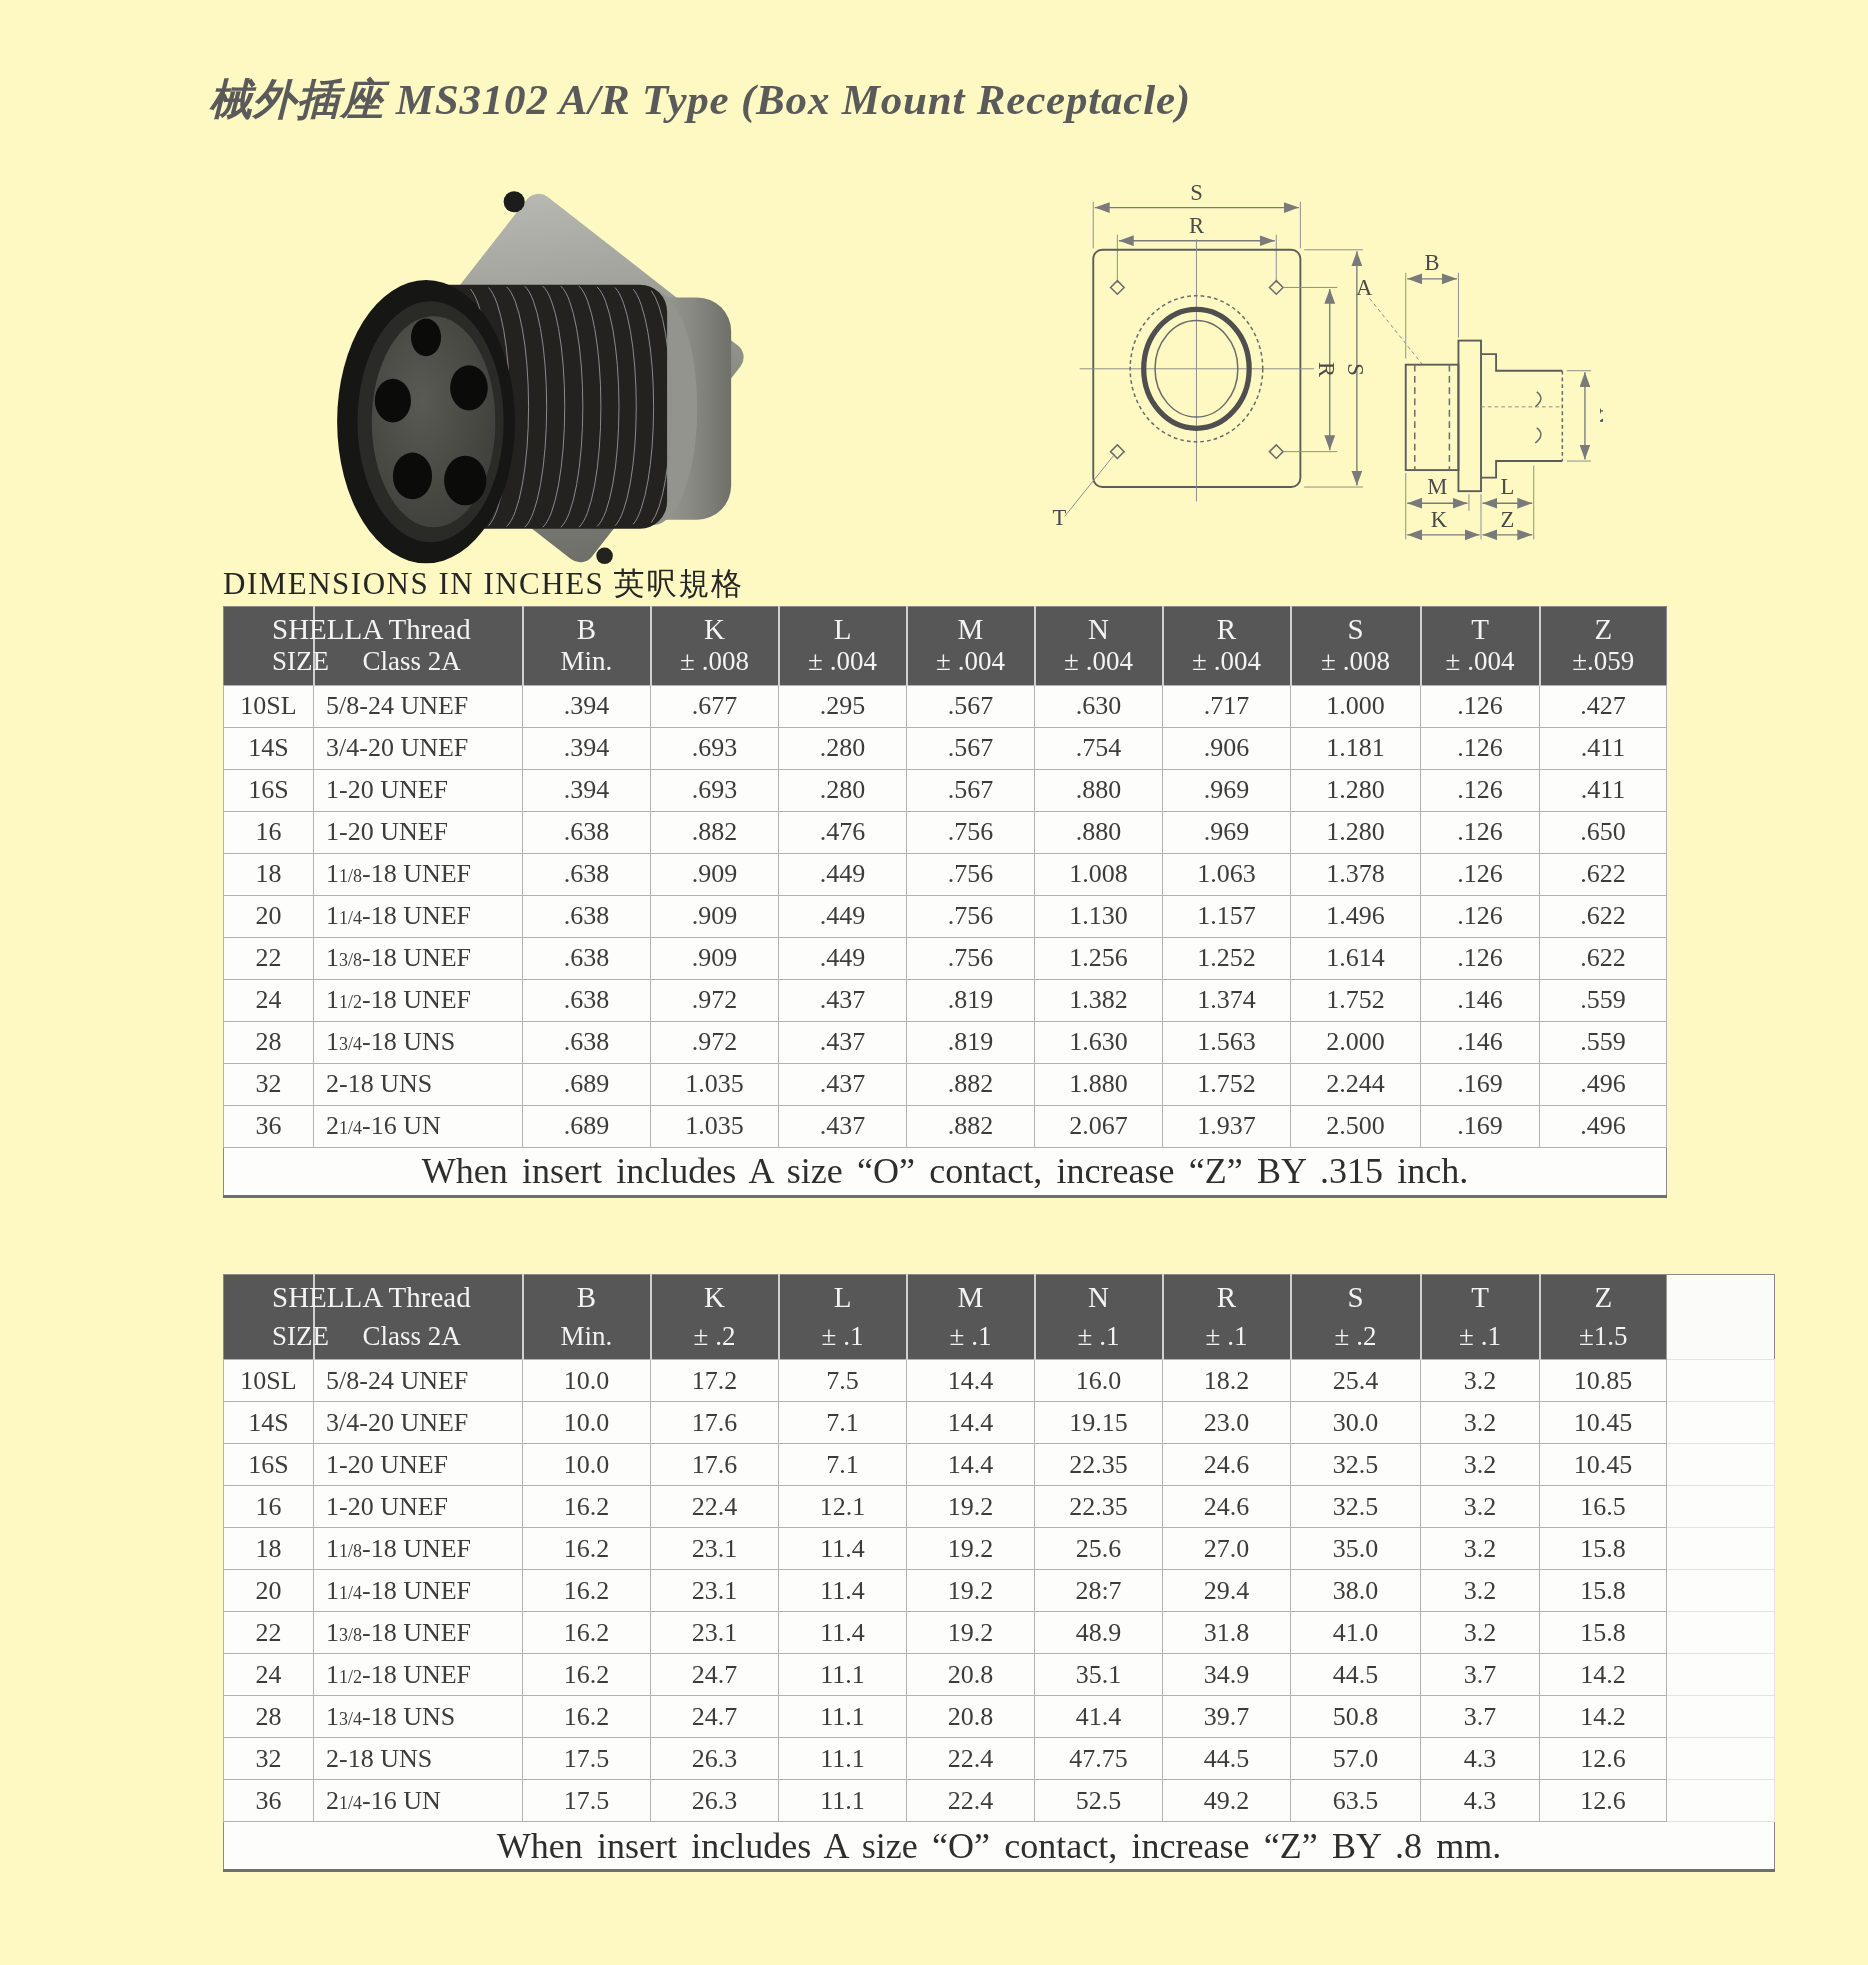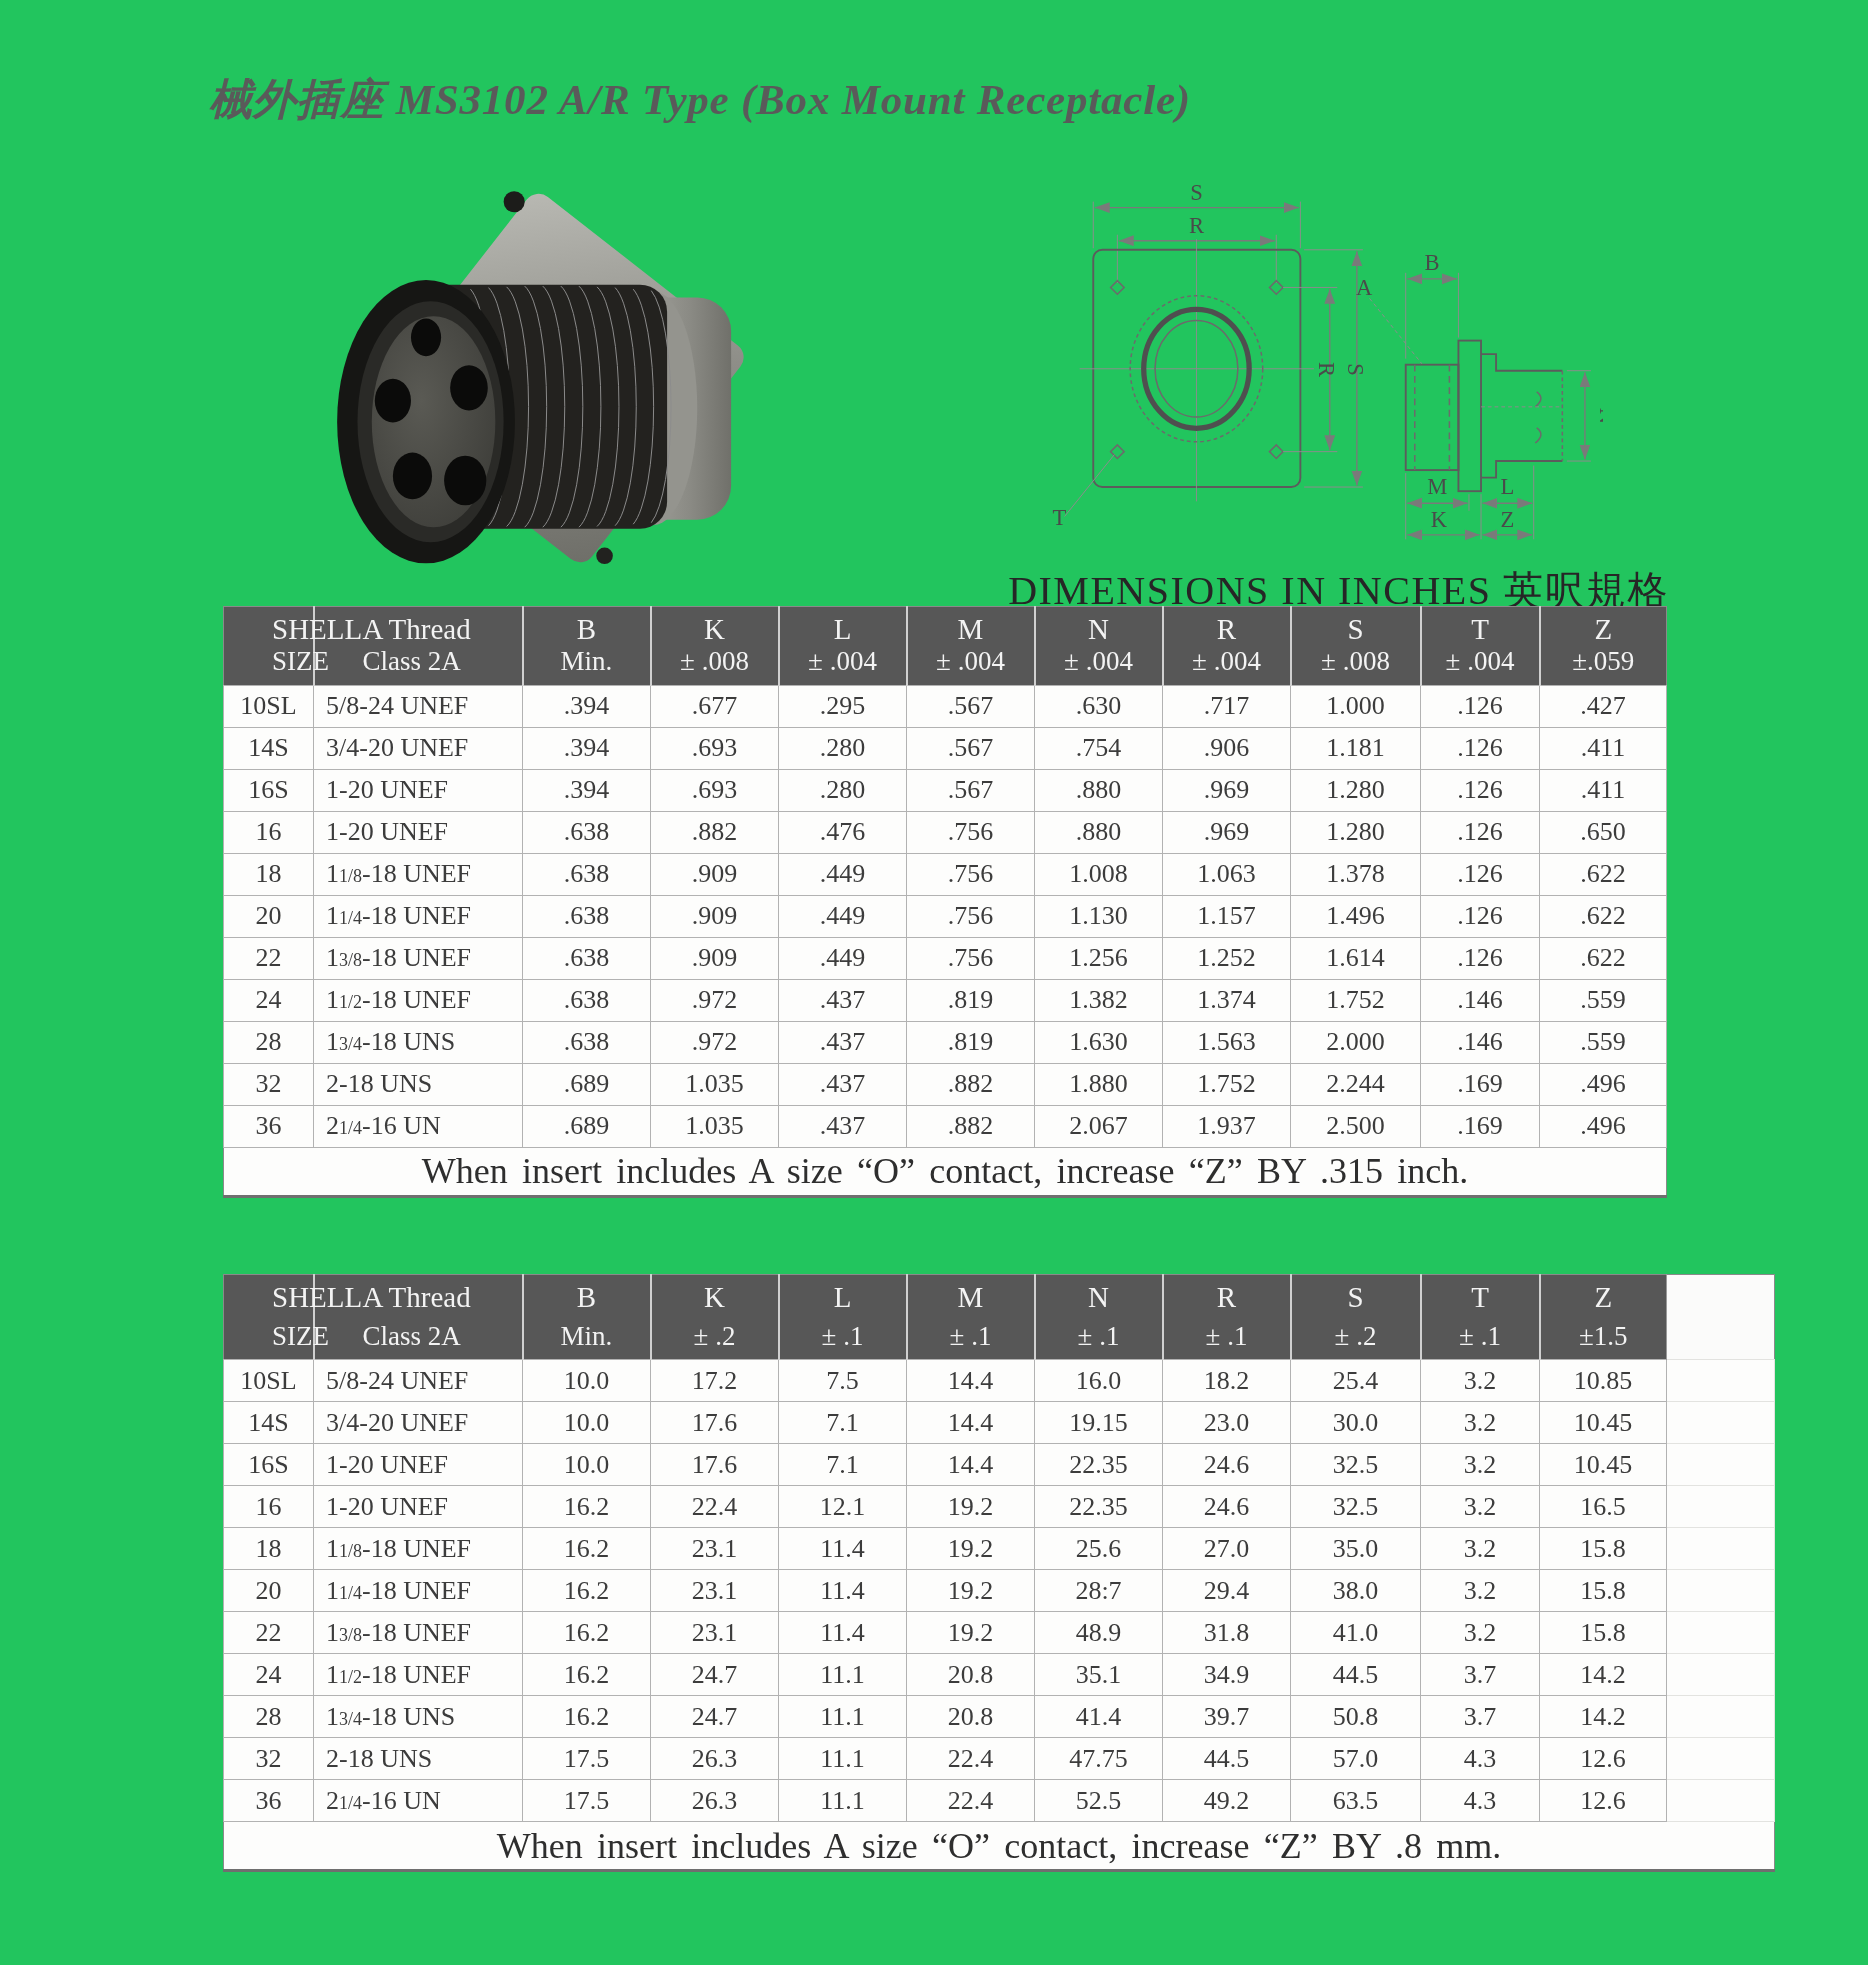--- a/index.html
+++ b/index.html
@@ -1,21 +1,21 @@
 <!DOCTYPE html>
 <html style="font-size:12px"><head>
 <meta charset="utf-8">
 <style>
   html,body { margin:0; padding:0; background:#ffffff; }
   body { width:1869px; height:1965px; position:relative; font-family:"Liberation Serif", serif; color:#333; }
-  .page { position:absolute; inset:0; background:#22c55e;padding-left:47px; }
+  .page { position:absolute; inset:0; background:#fef9c3;padding-left:47px; }
 
   .main-title { position:absolute; left:209px; top:71px; font-size:43px; font-weight:bold; font-style:italic; color:#5a5a5a; letter-spacing:0.8px; white-space:nowrap; }
 
-  .section-title { position:absolute; width:1446px; text-align:right; font-size:40px; color:#262626; letter-spacing:1.5px; white-space:nowrap; }
+  .section-title { position:absolute; width:1446px; text-align:left; font-size:31px; color:#262626; letter-spacing:1.5px; white-space:nowrap; }
   #inches-title { left:223px; top:563px; }
   #mm-title { left:223px; top:1229px; }
 
   table.dim-table { position:absolute; border-collapse:collapse; table-layout:fixed; background:#fdfdfc; border:1.5px solid #8a8a8a; border-bottom:3.8px solid #6f6f6f; }
   #inches-table { left:223px; top:606px; width:1444px; }
   #mm-table { left:223px; top:1274px; width:1552px; }
 
   .dim-table th { background:#575757; color:#f3f3f3; font-weight:normal; padding:0; border-left:2.3px solid #d0d0d0; }
   .dim-table th:first-child { border-left:none; }
   .dim-table th .hwrap { display:flex; flex-direction:column; justify-content:space-between; height:100%; box-sizing:border-box; padding:6px 3px 7.5px 3px; }

